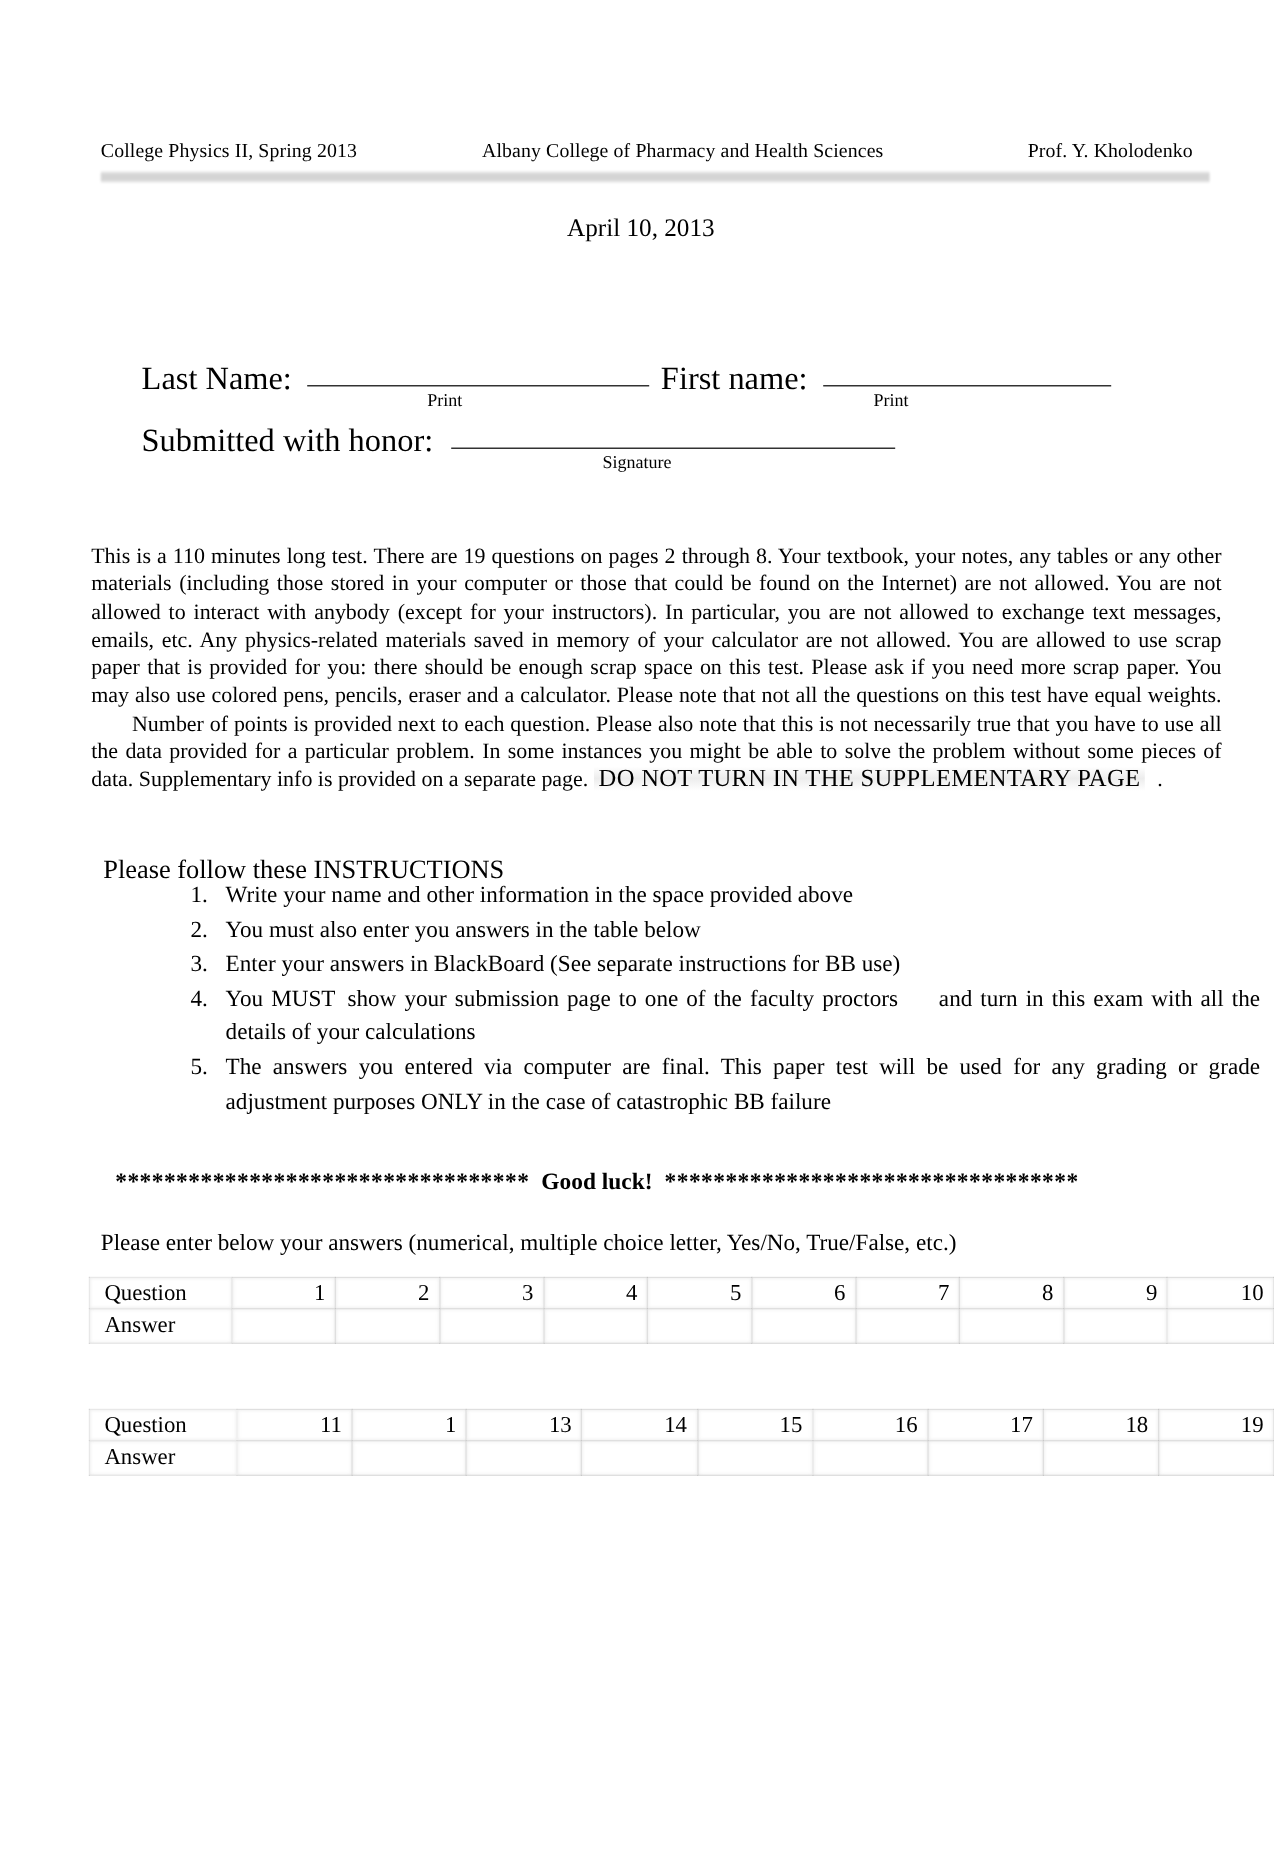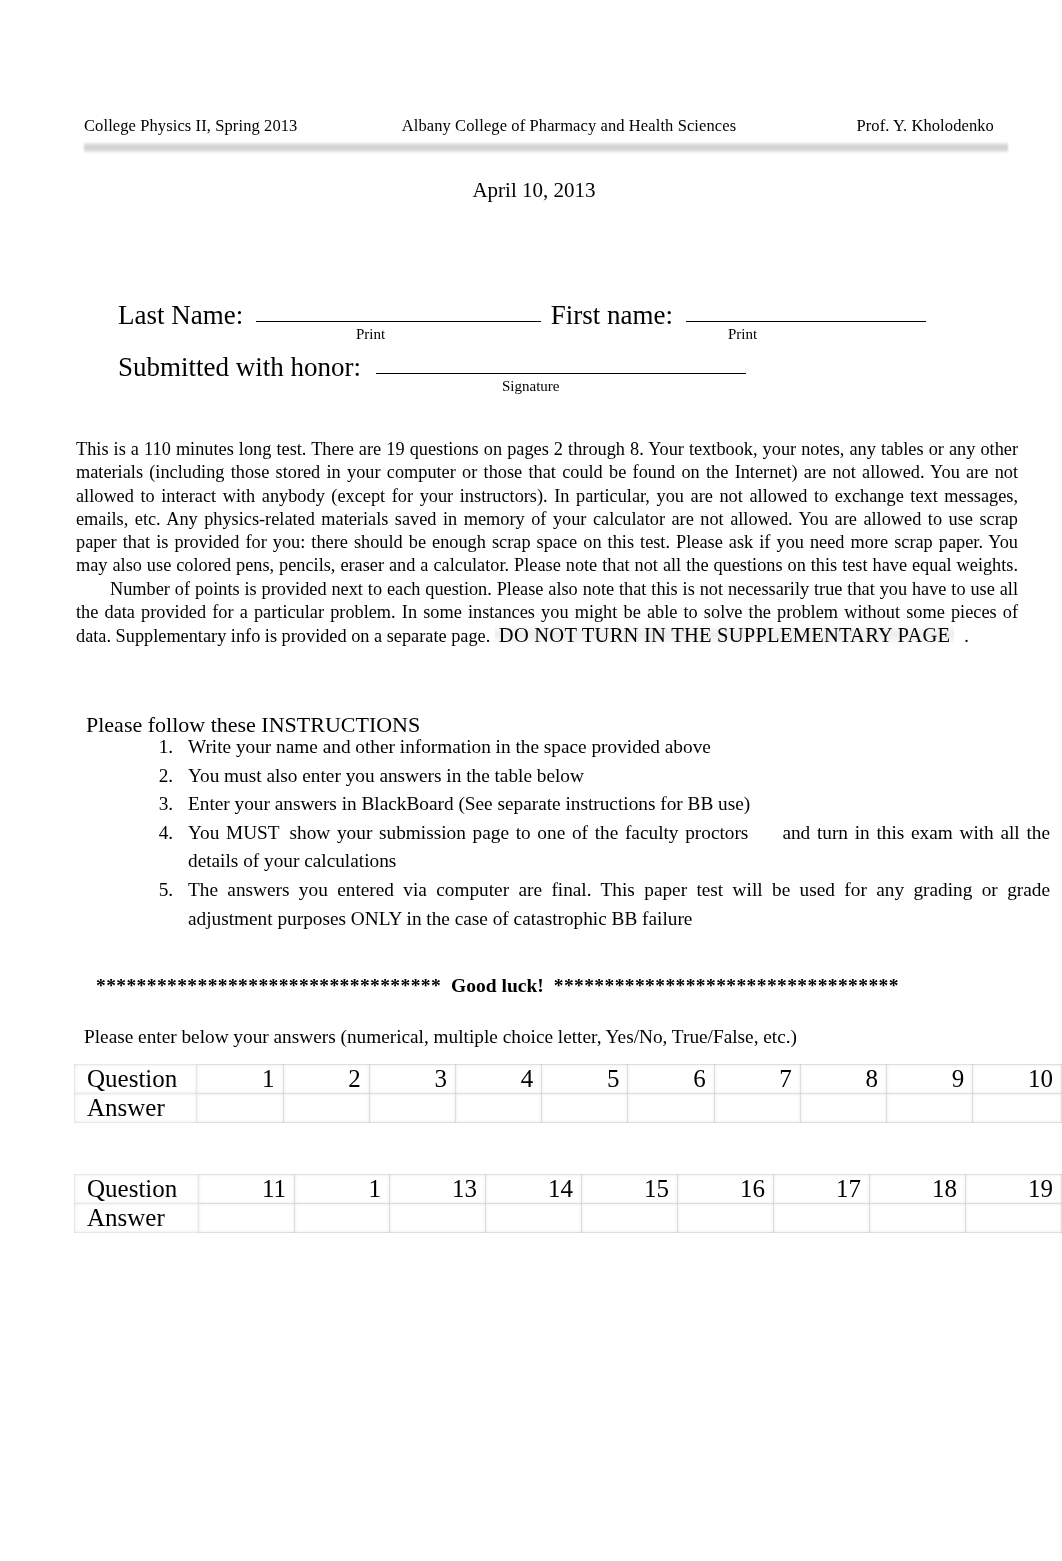--- a/index.html
+++ b/index.html
@@ -105,21 +105,21 @@
   }
   .cap-print-1 { left: 238px;  top: 0; }
   .cap-print-2 { left: 610px;  top: 0; }
   .cap-sign    { left: 384px;  top: 0; }
 
   .field-row-2 { margin-top: 2px; }
 
   
   .intro {
     position: absolute;
-    top: 438px;
+    top: 452px;
     left: 76px;
     width: 942px;
     font-size: 18.3px;
     line-height: 23.3px;
     text-align: justify;
     text-justify: inter-word;
   }
   .emph-caps {
     font-size: 20.5px;
     letter-spacing: .25px;
@@ -176,21 +176,21 @@
     position: absolute;
     top: 1026px;
     left: 84px;
     font-size: 19.3px;
   }
 
   
   .ans-table {
     position: absolute;
     border-collapse: collapse;
-    font-size: 25px;
+    font-size: 19px;
   }
   #answer-table-1 { top: 1064px; left: 74px; }
   #answer-table-2 { top: 1174px; left: 74px; }
 
   .ans-table td {
     border: 1px solid rgba(150,150,150,.30);
     height: 25px;
     padding: 0 8px;
     text-align: right;
     vertical-align: middle;

